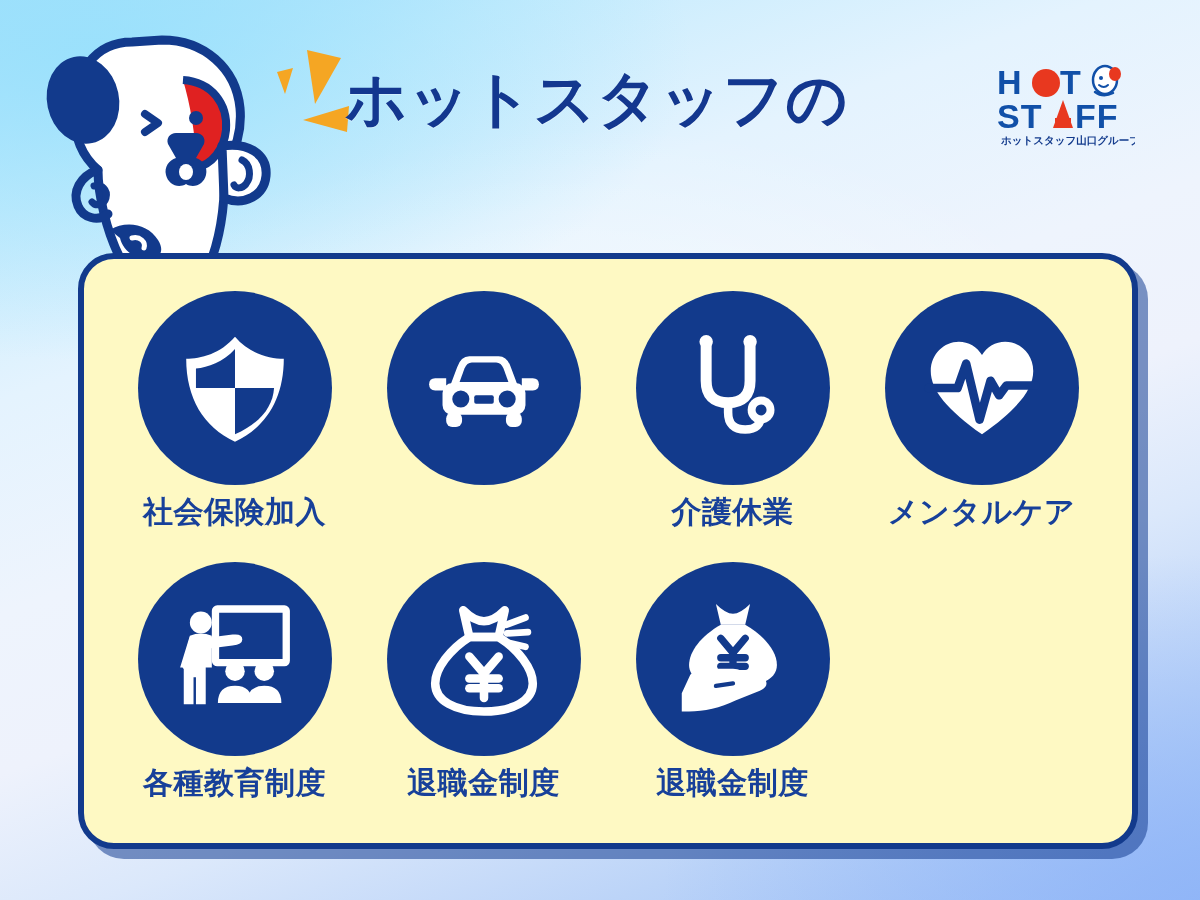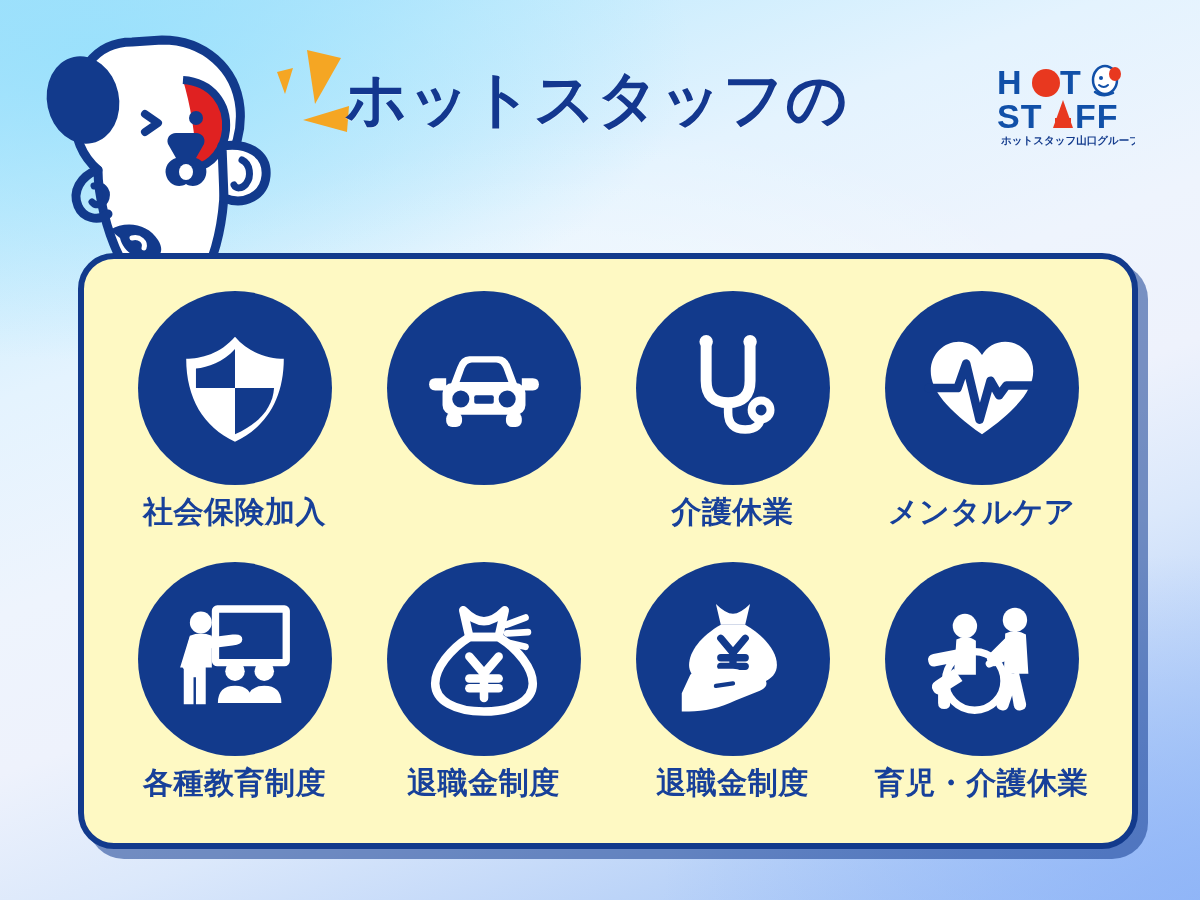--- a/index.html
+++ b/index.html
@@ -315,44 +315,15 @@
 
           <path d="M8 78 L8 93 L14 93 C26 93 40 90 52 84
                    L72 76 q7 -3 5 -8 q-2 -5 -9 -3 L50 70
                    q8 -2 8 -7 q0 -5 -8 -5 L26 58 q-7 0 -11 5 Z" fill="#ffffff"></path>
           <path d="M50 70 L36 72" stroke="#123a8c" stroke-width="3.5" stroke-linecap="round" fill="none"></path>
         </svg>
       </div>
       <div class="cell-label">退職金制度</div>
     </div>
 
-    <div class="cell">
-      <div class="disc">
-        <svg viewBox="0 0 100 100" aria-hidden="true">
-
-          <circle cx="44" cy="68" r="24" fill="none" stroke="#ffffff" stroke-width="6"></circle>
-
-          <circle cx="36" cy="23" r="10" fill="#ffffff"></circle>
-
-          <path d="M29 34 q9 -4 16 1 l0 28 -18 0 Z" fill="#ffffff"></path>
-
-          <path d="M30 42 L10 46 q-5 1 -4 6 q1 5 6 4 L32 52 Z" fill="#ffffff"></path>
-
-          <path d="M27 58 L12 68 q-5 3 -2 8 q3 5 8 2 L34 68 Z" fill="#ffffff"></path>
-          <path d="M14 72 l0 14 q0 5 5 5 q5 0 5 -5 l0 -14 Z" fill="#ffffff"></path>
-
-          <path d="M56 54 L70 48" stroke="#ffffff" stroke-width="6" stroke-linecap="round"></path>
-
-          <circle cx="77" cy="18" r="10" fill="#ffffff"></circle>
-
-          <path d="M69 29 q9 -4 17 1 l2 32 -20 0 Z" fill="#ffffff"></path>
-
-          <path d="M70 32 L56 46 q-4 4 0 8 q4 4 8 0 L76 42 Z" fill="#ffffff"></path>
-
-          <path d="M70 60 L62 86 q-1 5 4 6 q5 1 6 -4 L80 64 Z" fill="#ffffff"></path>
-          <path d="M80 60 L86 86 q1 5 -4 6 q-5 1 -6 -4 L72 64 Z" fill="#ffffff"></path>
-        </svg>
-      </div>
-      <div class="cell-label">育児・介護休業</div>
-    </div>
 
   </div>
 </div>
 
 </body></html>

